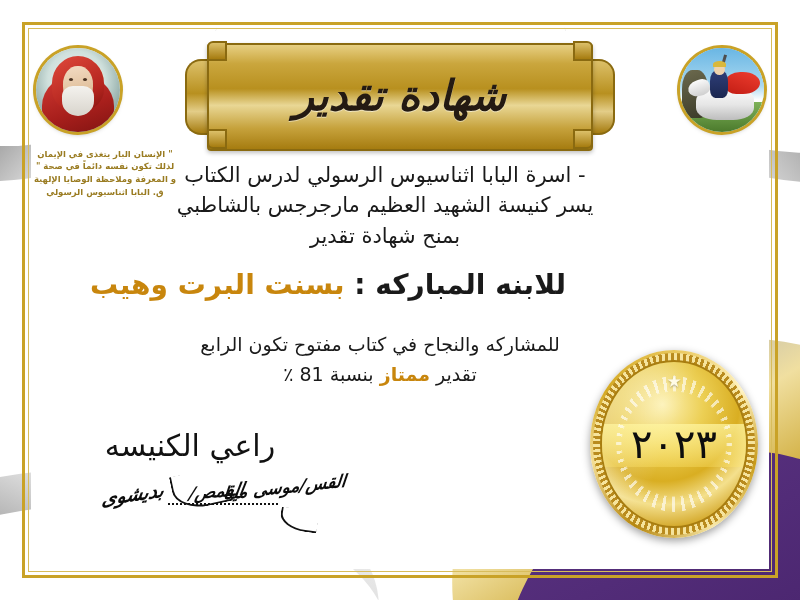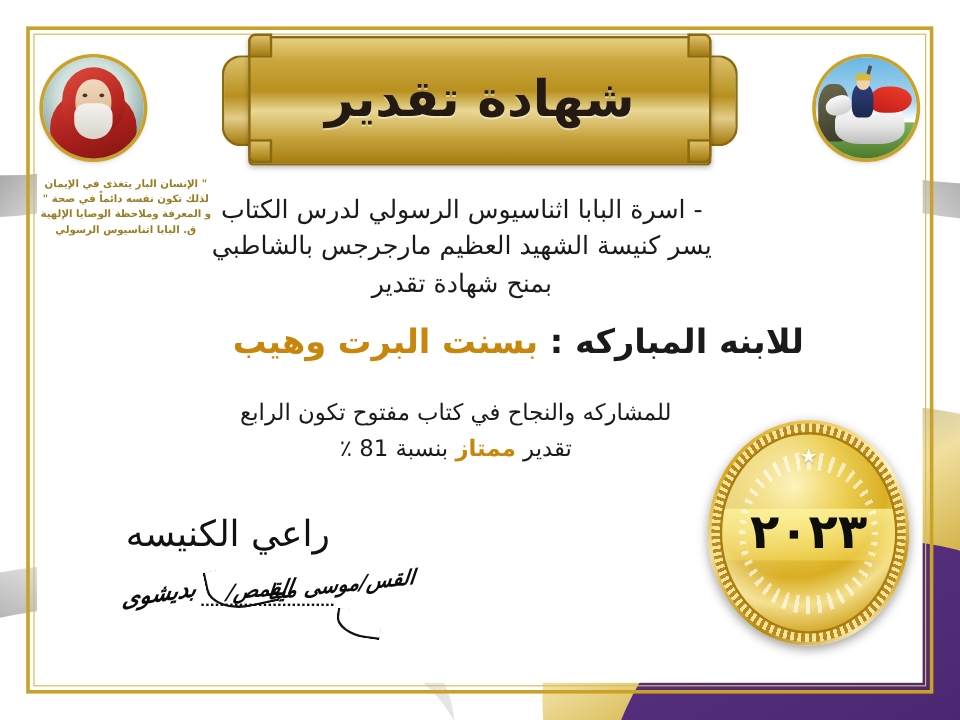--- a/index.html
+++ b/index.html
@@ -38,21 +38,21 @@
 
   
   .frame-outer{position:absolute;left:22px;top:22px;right:22px;bottom:22px;
                border:3px solid #c9a227;}
   .frame-inner{position:absolute;left:28px;top:28px;right:28px;bottom:28px;
                border:1px solid #d8bd5c;}
   .frame-mask{position:absolute;left:31px;top:31px;right:31px;bottom:31px;
               background:#ffffff;}
 
   
-  #title-banner{position:absolute;left:185px;top:30px;width:430px;height:104px;z-index:6;}
+  #title-banner{position:absolute;left:185px;top:43px;width:430px;height:104px;z-index:6;font-style:italic;}
   .banner-body{position:absolute;left:22px;top:0;right:22px;height:104px;
       background:linear-gradient(180deg,#e7cf82 0%,#caa63d 18%,#b8901f 42%,#e9d795 58%,#c6a23c 80%,#a67c10 100%);
       border:2px solid #8a6a10;border-radius:4px;
       box-shadow:0 2px 4px rgba(0,0,0,.25);}
   .banner-notch{position:absolute;top:16px;width:30px;height:72px;
       background:linear-gradient(180deg,#dcc069 0%,#b8901f 45%,#e3cd88 70%,#a67c10 100%);
       border:2px solid #8a6a10;}
   .banner-notch.left{left:0;border-radius:16px 0 0 16px;border-right:none;}
   .banner-notch.right{right:0;border-radius:0 16px 16px 0;border-left:none;}
   .banner-corner{position:absolute;width:16px;height:16px;
@@ -111,21 +111,21 @@
       text-align:center;color:#9a7c22;line-height:1.45;}
   #quote-block .q-line{font-size:8.5px;font-weight:bold;white-space:nowrap;}
   #quote-block .q-src{font-size:8.5px;font-weight:bold;margin-top:1px;white-space:nowrap;}
 
   
   #body-text{position:absolute;left:120px;top:160px;width:530px;z-index:5;
       text-align:center;color:#1a1a1a;}
   #body-text .b-line{font-size:21px;line-height:1.45;white-space:nowrap;}
 
   #name-line{position:absolute;left:90px;top:268px;width:580px;z-index:5;
-      text-align:right;white-space:nowrap;}
+      text-align:left;white-space:nowrap;}
   #name-label{font-size:28px;color:#1a1a1a;font-weight:600;}
   #name-value{font-size:28px;color:#c8860d;font-weight:bold;}
 
   #achieve-block{position:absolute;left:110px;top:330px;width:540px;z-index:5;
       text-align:center;color:#1a1a1a;}
   #achieve-line{font-size:19px;white-space:nowrap;line-height:1.5;}
   #grade-line{font-size:19px;white-space:nowrap;line-height:1.6;}
   #grade-word{color:#c8860d;font-weight:bold;text-align:right;}
 
   
@@ -161,21 +161,21 @@
       transform:rotate(12deg);}
   .seal-band{position:absolute;left:0;right:0;top:38%;height:26%;
       background:linear-gradient(180deg,rgba(255,245,160,.75),rgba(255,230,110,.35));}
   .wreath{position:absolute;inset:14px;border-radius:50%;
       background:repeating-conic-gradient(from 8deg,rgba(255,255,255,.62) 0 3deg,rgba(255,255,255,0) 3deg 9deg);
       -webkit-mask:radial-gradient(circle,transparent 58%,#000 60%,#000 100%);
               mask:radial-gradient(circle,transparent 58%,#000 60%,#000 100%);}
   .seal-star{position:absolute;left:50%;top:11px;transform:translateX(-50%);
       font-size:17px;color:#fffbe6;text-shadow:0 1px 2px rgba(0,0,0,.3);line-height:1;}
   #seal-year{position:absolute;inset:0;display:flex;align-items:center;justify-content:center;
-      font-size:40px;font-weight:bold;color:#0d0d0d;letter-spacing:1px;}
+      font-size:40px;font-weight:normal;color:#0d0d0d;letter-spacing:1px;}
 </style>
 </head>
 <body>
 
 <div id="cert">
 
   <div class="sw sw-tl"></div>
   <div class="sw sw-tl2"></div>
   <div class="sw sw-tr"></div>
   <div class="sw sw-tr2"></div>

